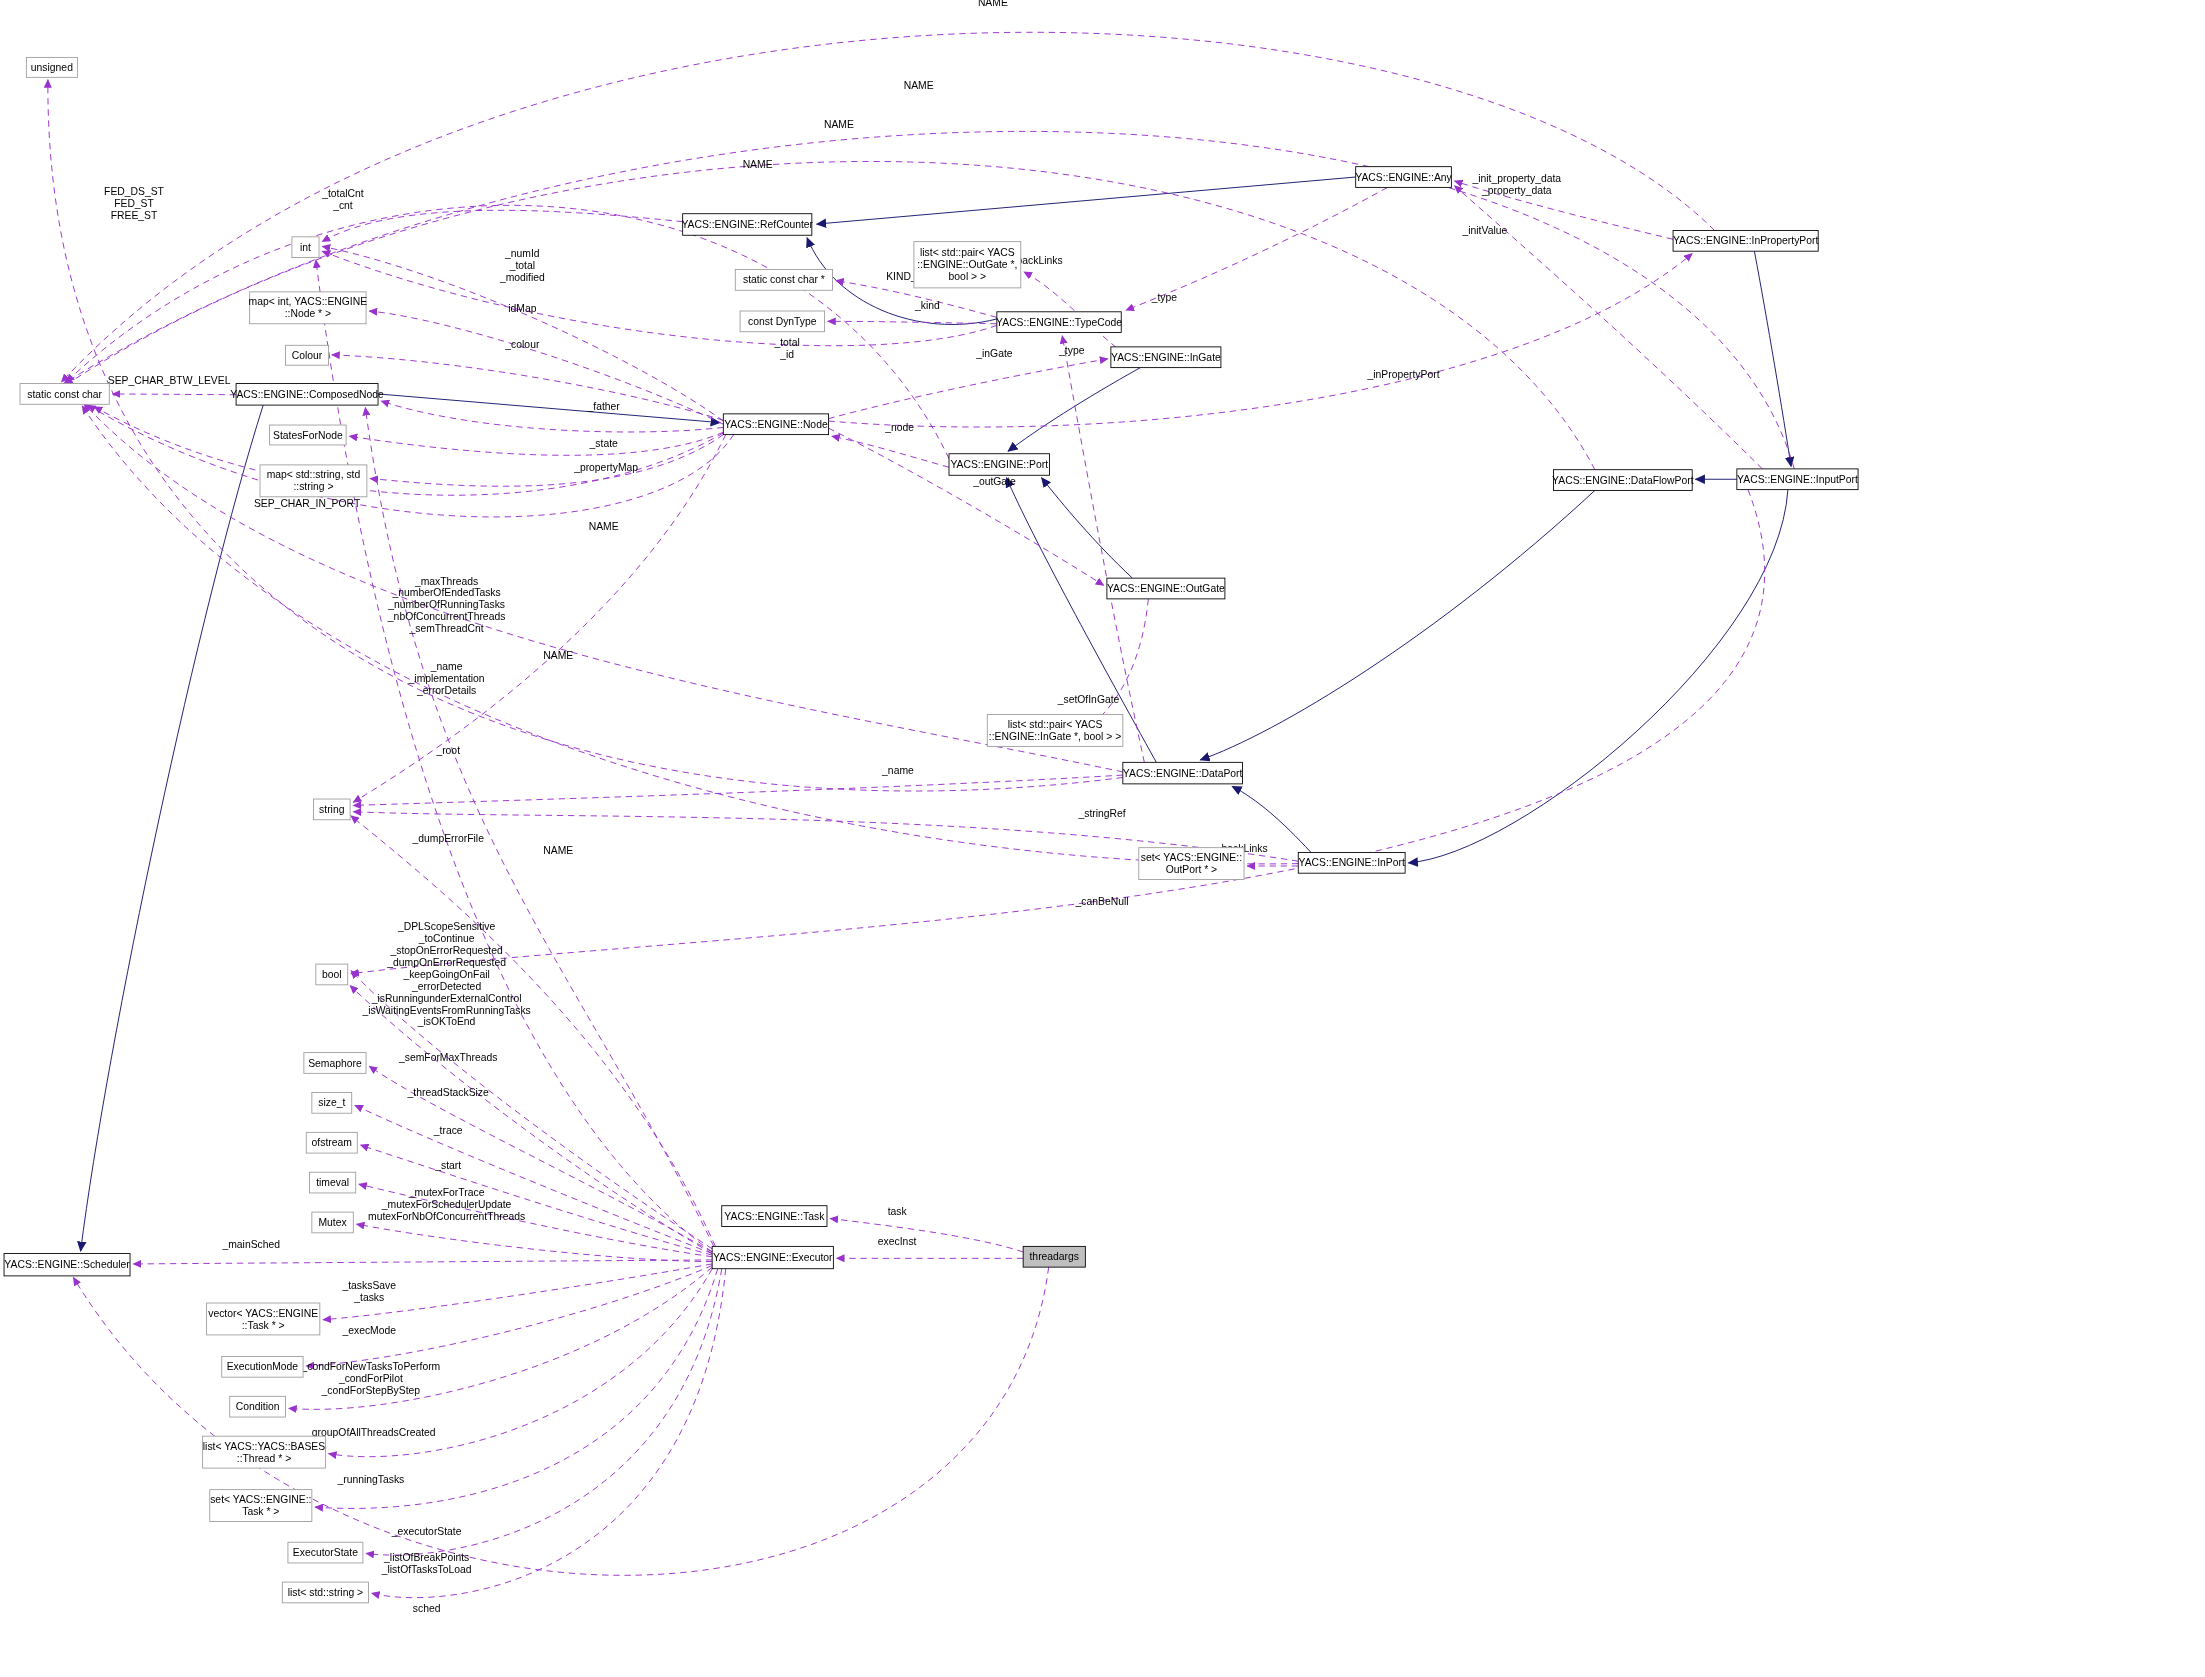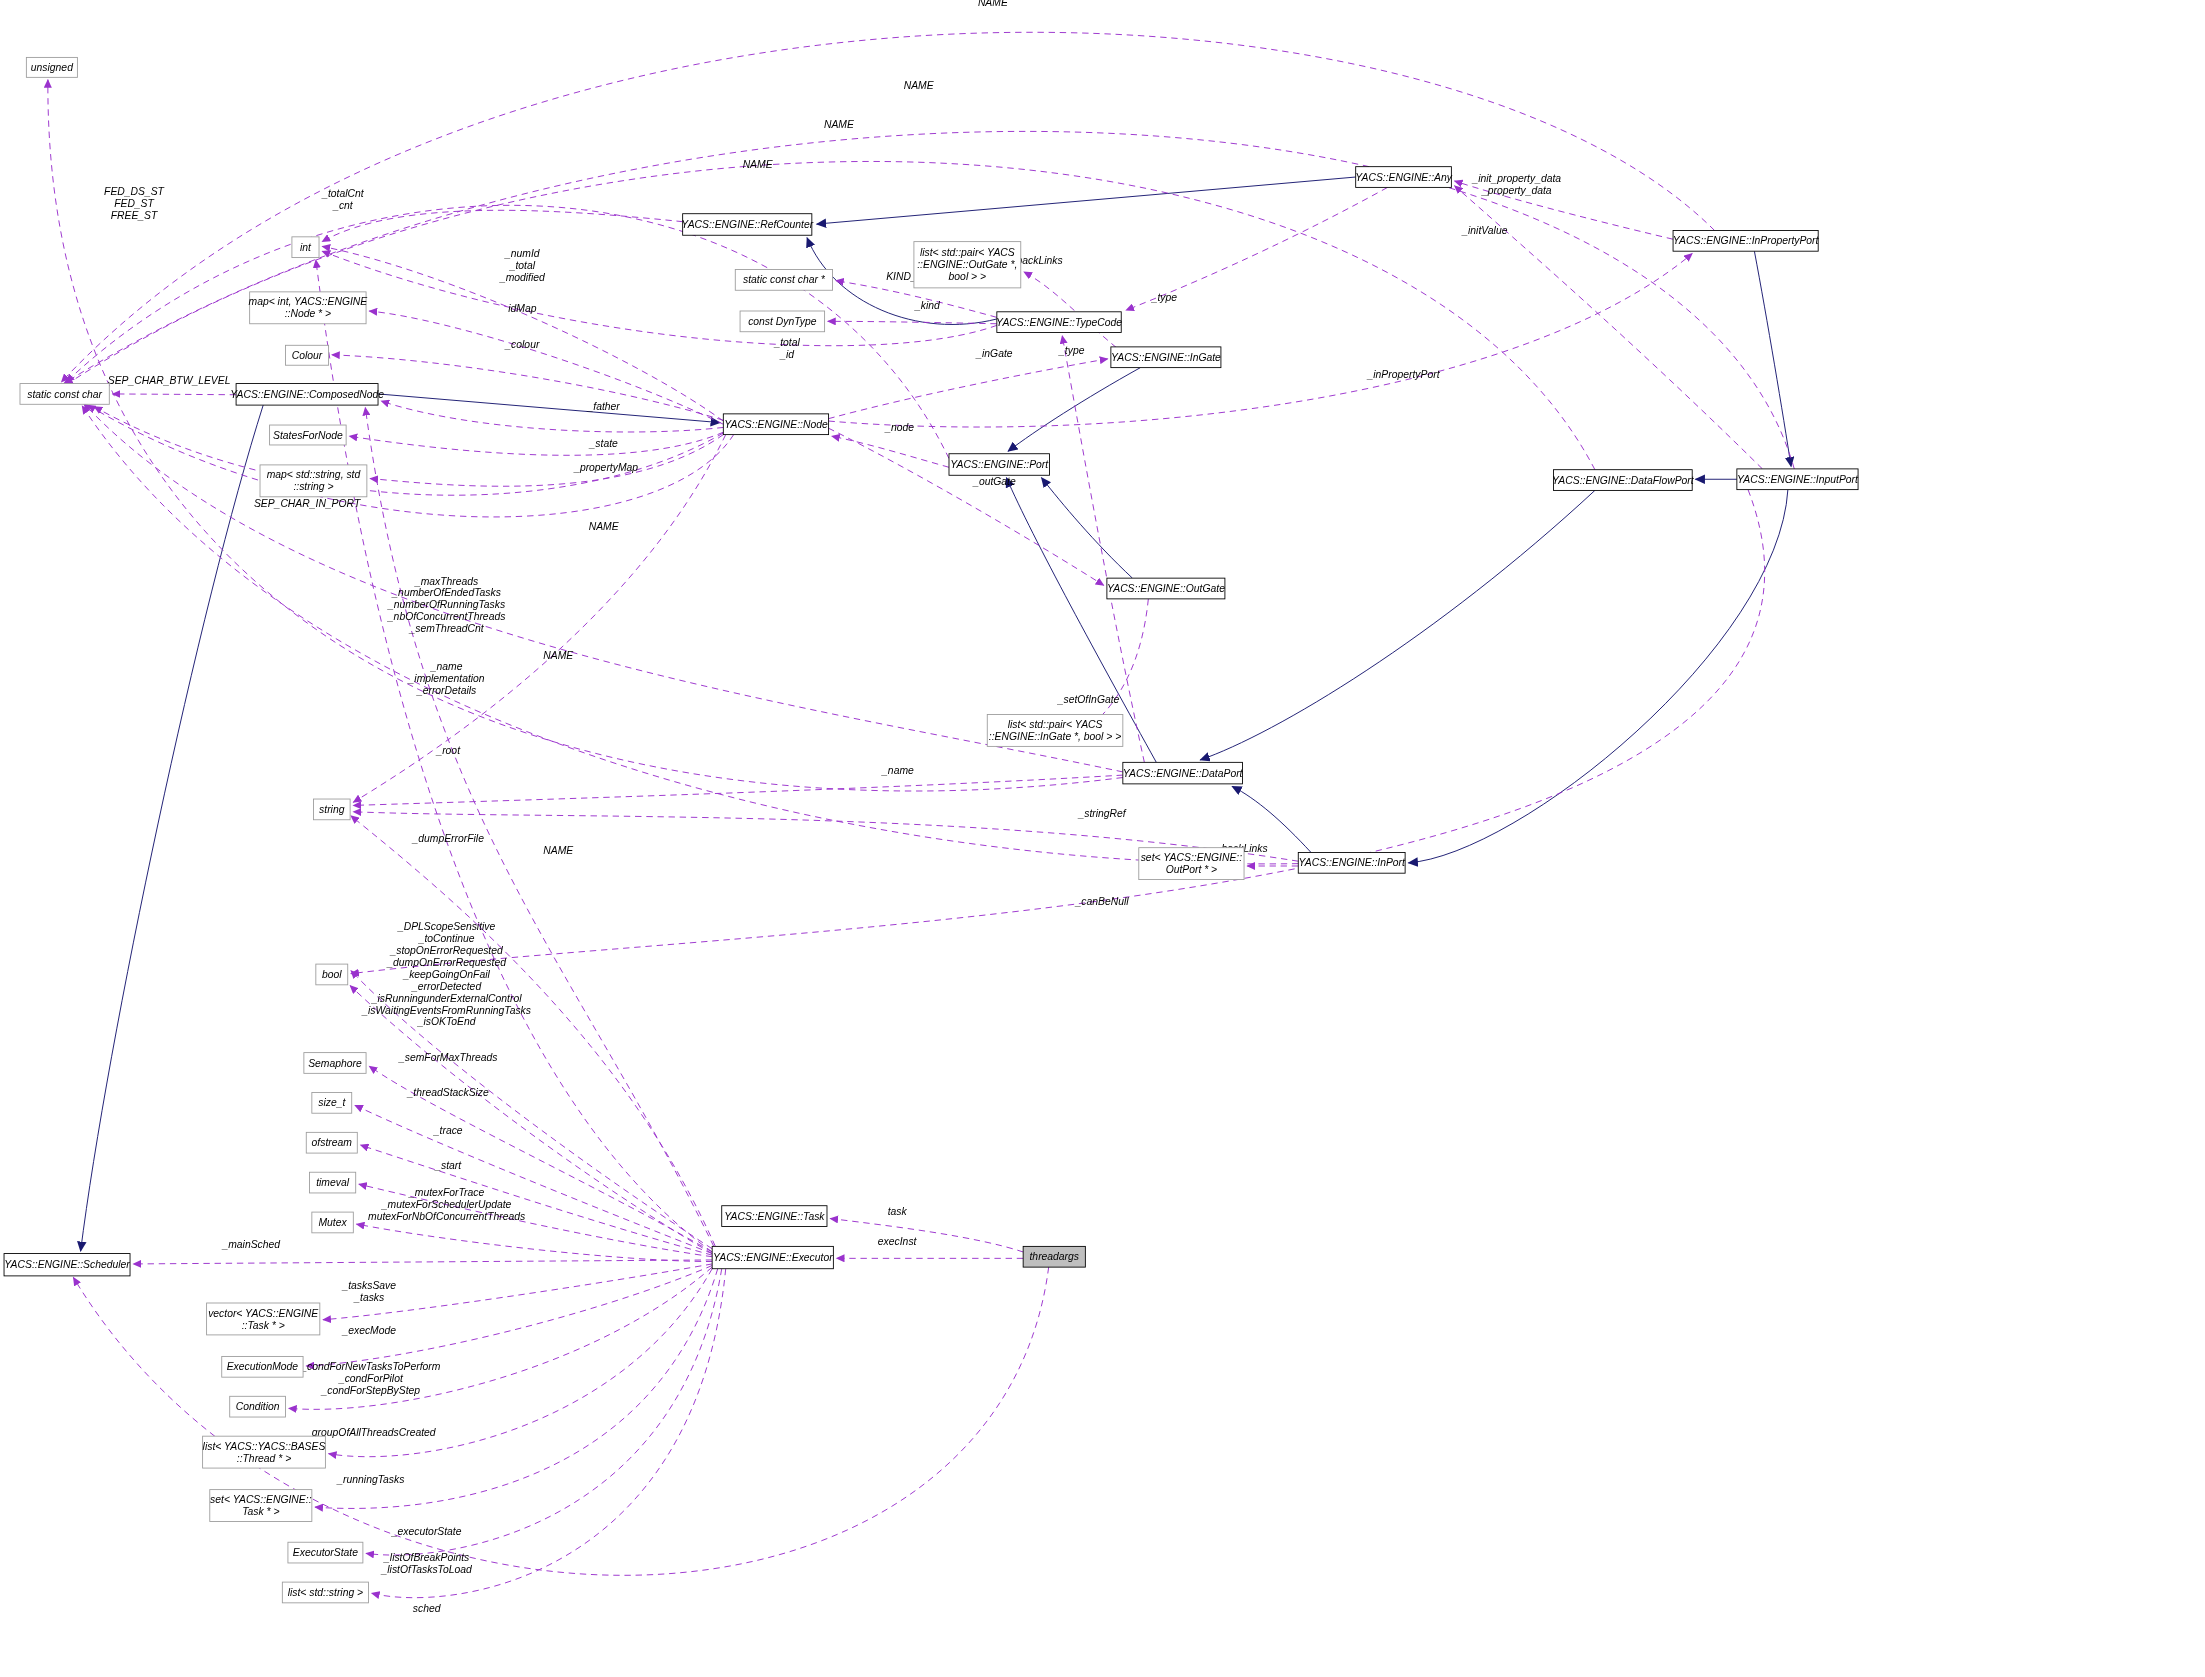--- a/index.html
+++ b/index.html
@@ -1,17 +1,17 @@
 <!DOCTYPE html>
 <html style="font-size:12.8px"><head>
 <meta charset="utf-8">
 <style>
   html,body{margin:0;padding:0;background:#ffffff;}
   #stage{position:relative;width:2205px;height:1677px;background:#fff;overflow:hidden;
-         font-family:"Liberation Sans", sans-serif;font-style:italic;}
+         font-family:"Liberation Sans", sans-serif;}
   svg{position:absolute;left:0;top:0;}
   .node-rect{fill:#ffffff;stroke-width:1.1px;}
   .node-rect.class{stroke:#000000;}
   .node-rect.plain{stroke:#9c9c9c;}
   .node-rect.current{fill:#bfbfbf;stroke:#000000;}
   .node-label{font-size:13px;fill:#000000;text-anchor:middle;}
   .edge-label{font-size:13px;fill:#000000;text-anchor:middle;}
   .edge.collab{fill:none;stroke-dasharray:8,6;stroke-width:1.2px;}
   .edge.inherit{fill:none;stroke-width:1.2px;}
 </style>

